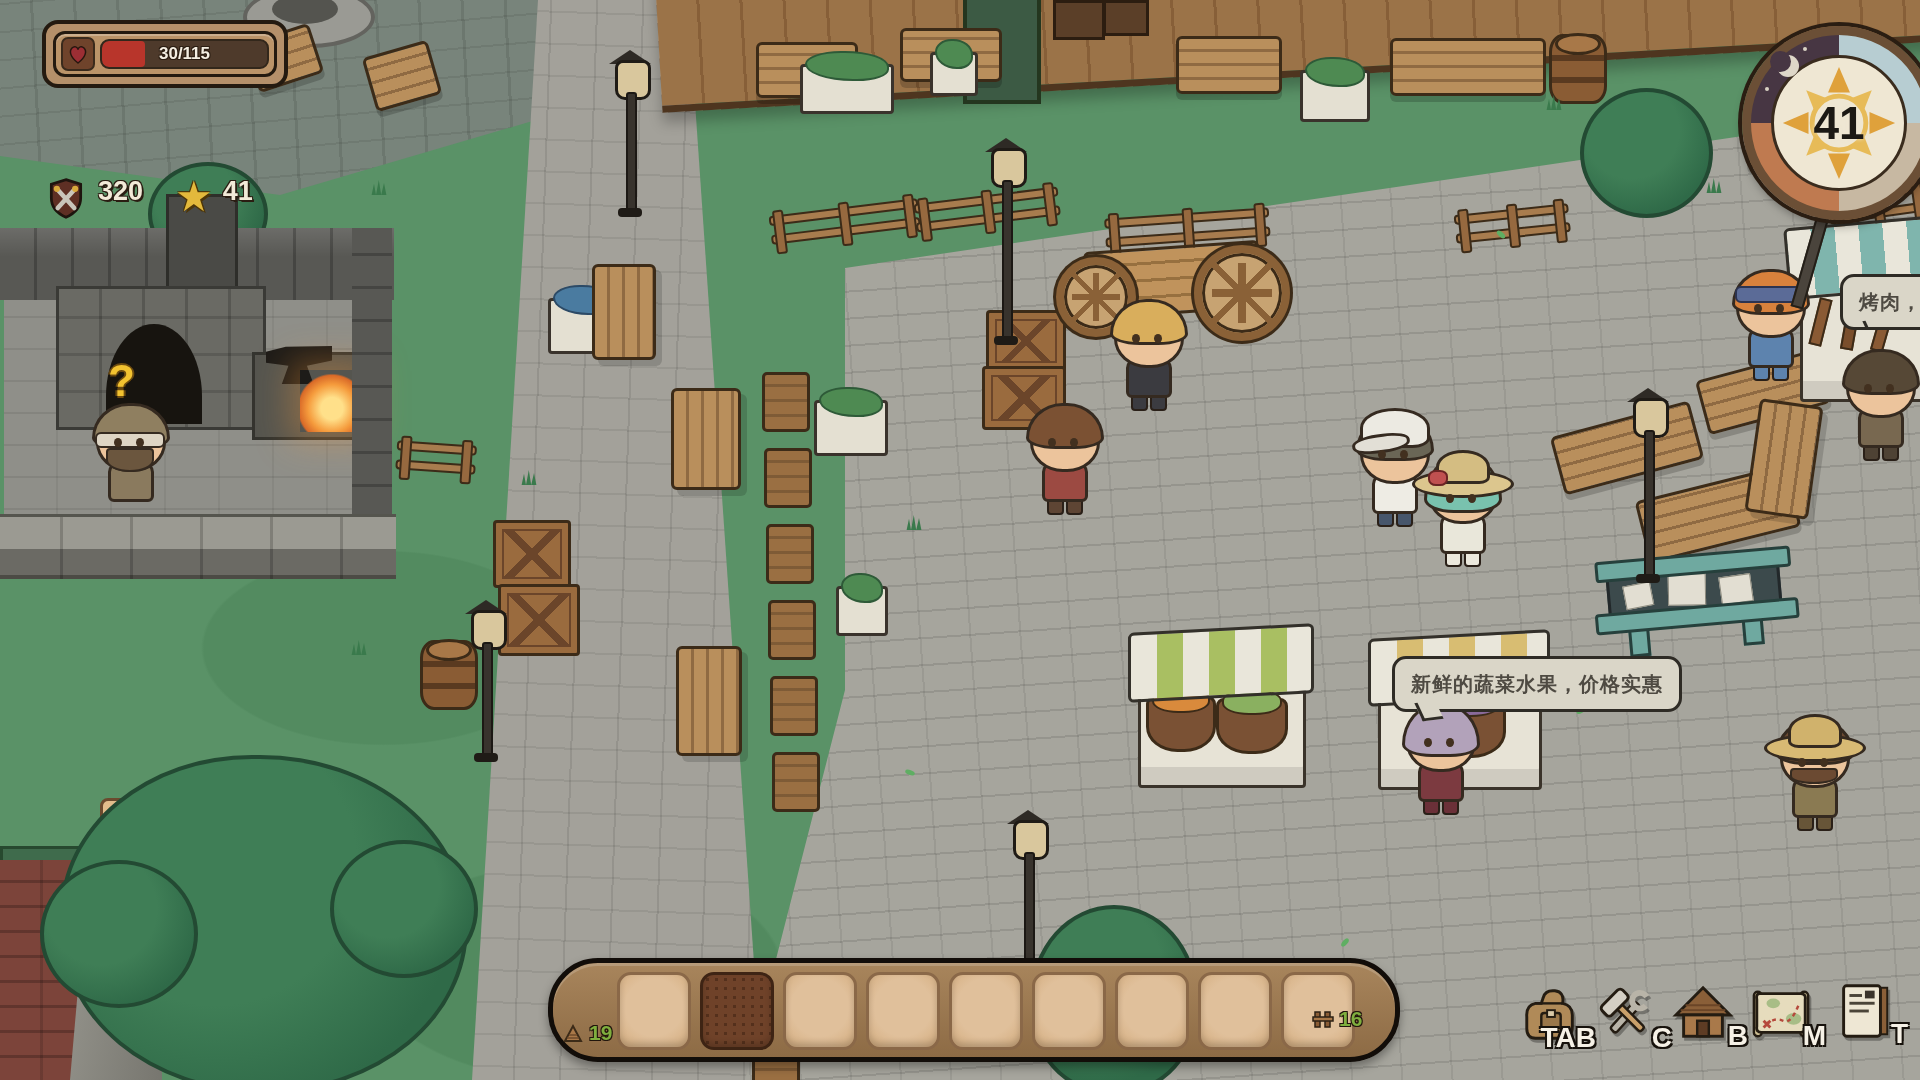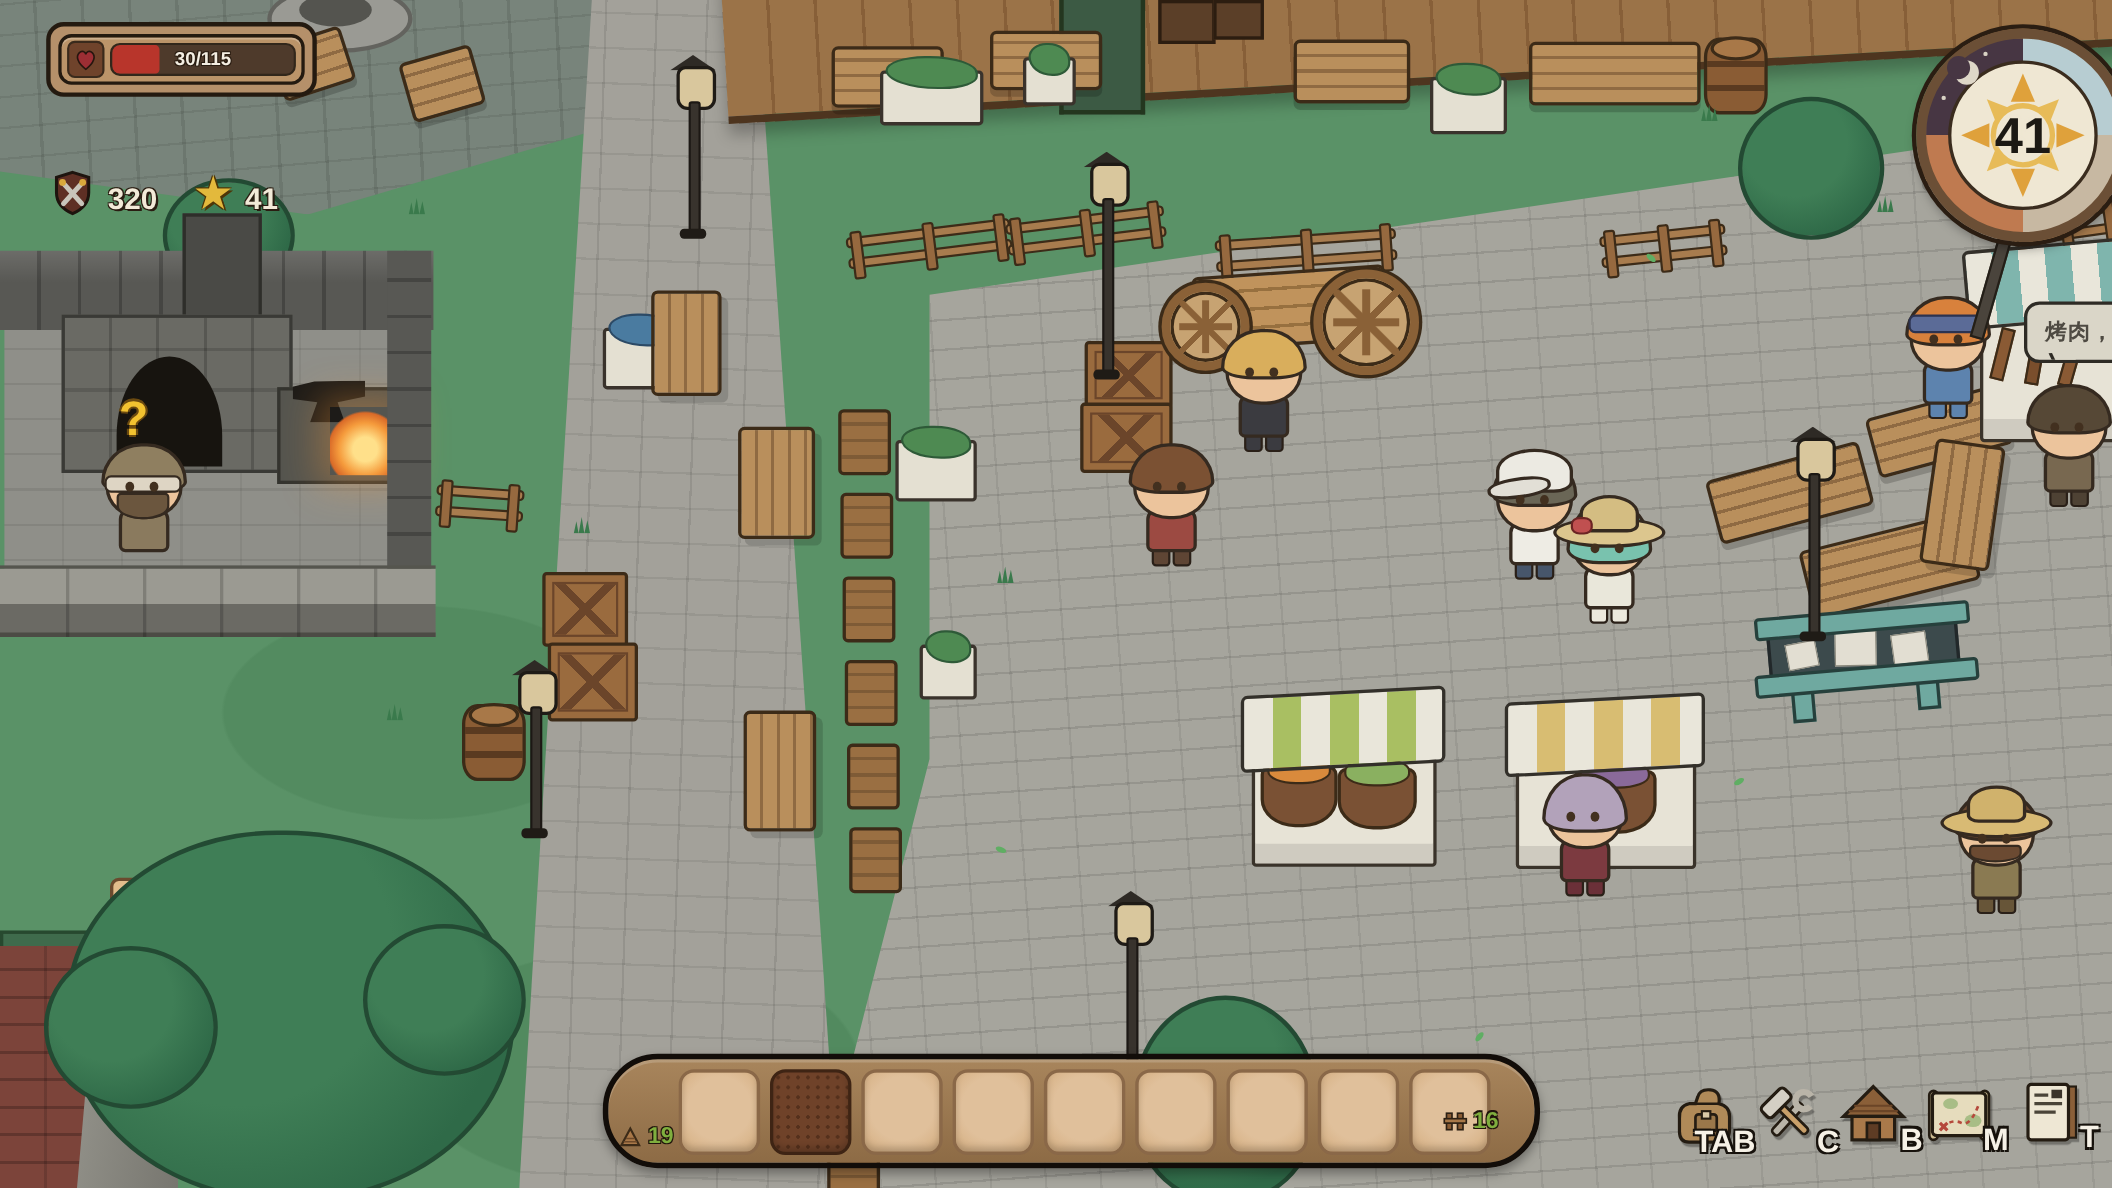--- a/index.html
+++ b/index.html
@@ -159,21 +159,21 @@
   .hud{left:42px;top:20px;width:224px;z-index:50}
   .statrow{display:flex;align-items:center;gap:5px;background:#bb9469;border:3px solid #241a10;border-radius:12px;
     padding:3px 5px;margin-bottom:5px;box-shadow:inset 0 2px 0 rgba(255,255,255,.25)}
   .staticon{width:30px;height:30px;background:#6f432b;border:2px solid #3a2a1c;border-radius:7px;
     display:flex;align-items:center;justify-content:center;flex:none}
   .staticon svg{width:24px;height:24px}
   .statbar{position:relative;flex:1;height:26px;background:#4e3a2b;border:2px solid #32271b;border-radius:9px;overflow:hidden}
   .statfill{position:absolute;left:0;top:0;bottom:0;border-radius:7px 4px 4px 7px}
   .statval{position:absolute;inset:0;display:flex;align-items:center;justify-content:center;
     color:#f4eee2;font-weight:bold;font-size:17px;text-shadow:1px 1px 0 #2a1d12,-1px 1px 0 #2a1d12,1px -1px 0 #2a1d12,-1px -1px 0 #2a1d12}
-  .countsrow{left:44px;top:153px;display:flex;align-items:flex-end;gap:10px;z-index:50}
+  .countsrow{left:44px;top:176px;display:flex;align-items:flex-start;gap:10px;z-index:50}
   .countnum{font-weight:bold;font-size:27px;color:#f2ead8;
     text-shadow:2px 2px 0 #2a1d12,-1px 1px 0 #2a1d12,1px -1px 0 #2a1d12,-1px -1px 0 #2a1d12}
   .starglyph{font-size:42px;color:#e3b93c;line-height:1;
     text-shadow:2px 2px 0 #4e3608,-1px 1px 0 #4e3608,1px -1px 0 #4e3608,-1px -1px 0 #4e3608}
 
   
   .clockPole{left:1806px;top:196px;width:9px;height:110px;background:#4a443c;border:2px solid #241f18;
     transform:rotate(16deg);z-index:44}
   .clock{left:1742px;top:26px;width:176px;height:176px;border-radius:50%;z-index:45;
     background:conic-gradient(#b7cdd2 0 90deg,#c7b8a2 90deg 180deg,#bf7a50 180deg 270deg,#473643 270deg 360deg);
@@ -507,20 +507,23 @@
   </div>
   <div class="npc" style="left:1838px;top:342px;--hair:#564836;--shirt:#786850;--pants:#4e4234">
     <div class="body"></div>
       <div class="leg lL"></div>
       <div class="leg lR"></div>
     <div class="head"></div>
       <div class="hair"></div>
       <div class="eyes"></div>
   </div>
 
+  <div class="bubble" style="left:1392px;top:656px;white-space:nowrap">
+    <span>新鲜的蔬菜水果，价格实惠</span>
+  </div>
   <div class="bubble" style="left:1840px;top:274px;width:170px;white-space:nowrap;overflow:hidden">
     <span>烤肉，烤蔬</span>
   </div>
 
   <div class="p clockPole"></div>
   <div class="p clock">
     <div class="moon"></div>
     <div class="cstar" style="left:14px;top:52px"></div>
     <div class="cstar" style="left:52px;top:12px"></div>
     <div class="clockIn">

